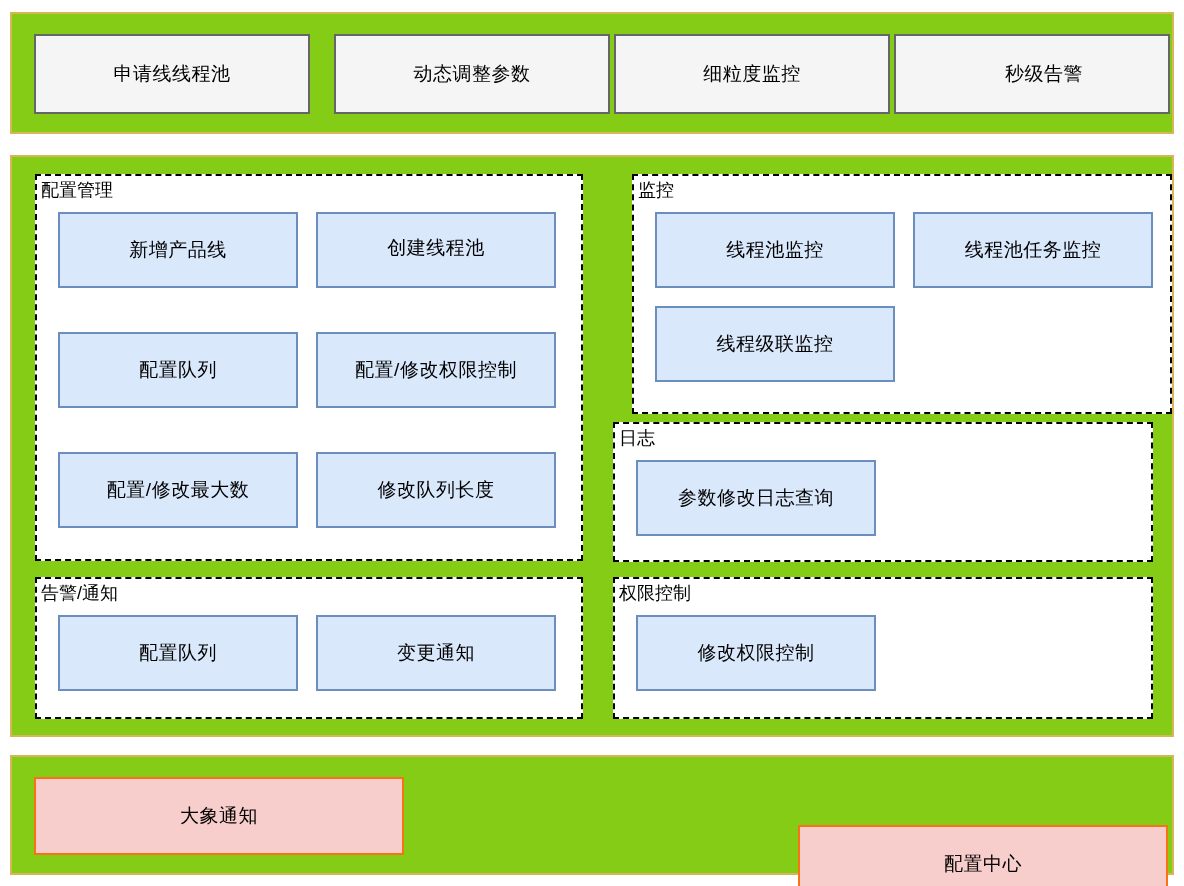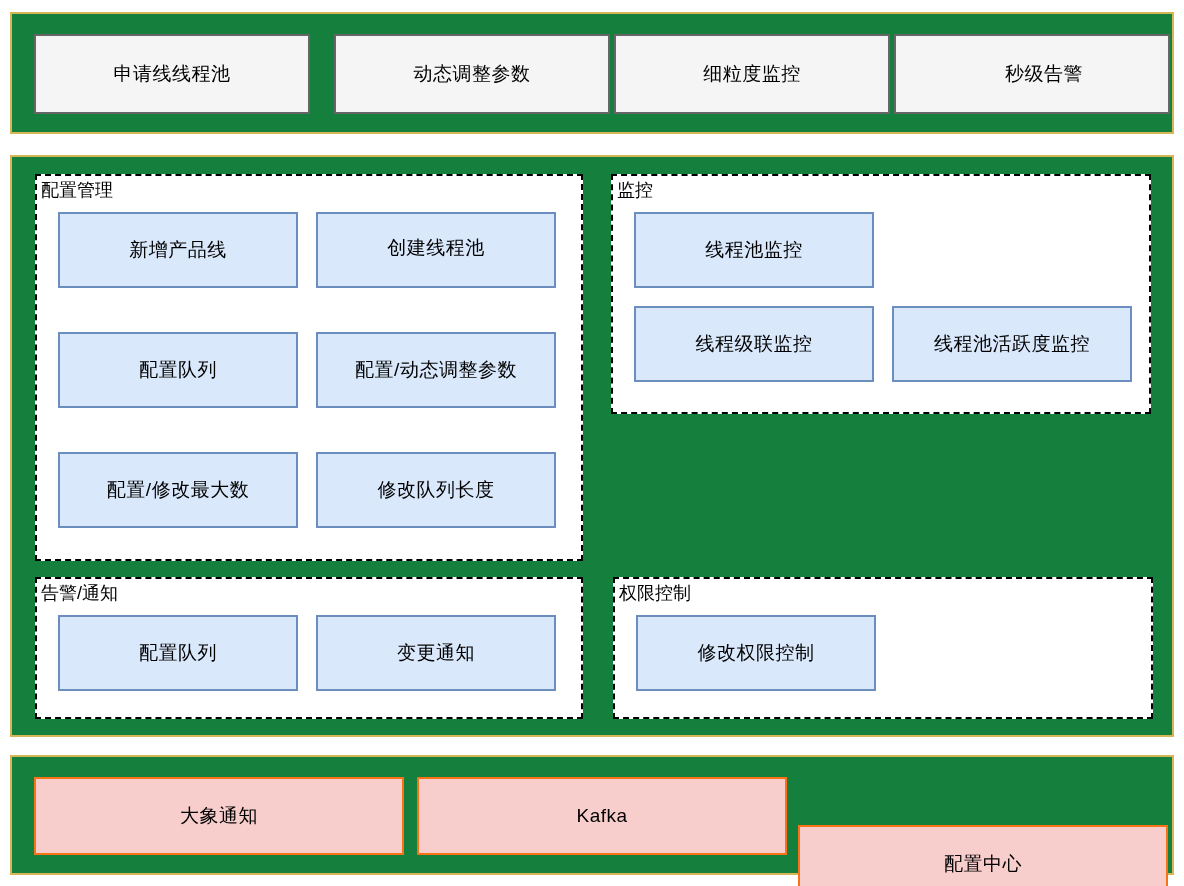--- a/index.html
+++ b/index.html
@@ -19,21 +19,21 @@
     position: relative;
     width: 1184px;
     height: 886px;
     box-sizing: border-box;
     padding: 0;
   }
 
   
   .band {
     position: absolute;
-    background: #15803d;
+    background: #84cc16;
     border: 2px solid #d6b656;
     box-sizing: border-box;
   }
   .band-top    { left: 10px;  top: 12px;  width: 1164px; height: 122px; }
   .band-middle { left: 10px;  top: 155px; width: 1164px; height: 582px; }
   .band-bottom { left: 10px;  top: 755px; width: 1164px; height: 120px; }
 
   
   .box {
     position: absolute;
@@ -90,50 +90,54 @@
 
   <div class="band band-middle">
 
     <div class="group" style="left:23px; top:17px; width:548px; height:387px;">
       <span class="group-title">配置管理</span>
 
       <div class="box box-blue" style="left:21px; top:36px; width:240px; height:76px;">新增产品线</div>
       <div class="box box-blue" style="left:279px; top:36px; width:240px; height:76px;font-family:Liberation Mono, monospace;">创建线程池</div>
 
       <div class="box box-blue" style="left:21px; top:156px; width:240px; height:76px;">配置队列</div>
-      <div class="box box-blue" style="left:279px; top:156px; width:240px; height:76px;">配置/动态调整参数</div>
+      <div class="box box-blue" style="left:279px; top:156px; width:240px; height:76px;">配置/修改权限控制</div>
 
       <div class="box box-blue" style="left:21px; top:276px; width:240px; height:76px;">配置/修改最大数</div>
       <div class="box box-blue" style="left:279px; top:276px; width:240px; height:76px;">修改队列长度</div>
     </div>
 
-    <div class="group" style="left:599px; top:17px; width:540px; height:240px;">
+    <div class="group" style="left:620px; top:17px; width:540px; height:240px;">
       <span class="group-title">监控</span>
 
       <div class="box box-blue" style="left:21px; top:36px; width:240px; height:76px;">线程池监控</div>
+      <div class="box box-blue" style="left:279px; top:36px; width:240px; height:76px;">线程池任务监控</div>
 
       <div class="box box-blue" style="left:21px; top:130px; width:240px; height:76px;">线程级联监控</div>
-      <div class="box box-blue" style="left:279px; top:130px; width:240px; height:76px;">线程池活跃度监控</div>
     </div>
 
     <div class="group" style="left:23px; top:420px; width:548px; height:142px;">
       <span class="group-title">告警/通知</span>
 
       <div class="box box-blue" style="left:21px; top:36px; width:240px; height:76px;">配置队列</div>
       <div class="box box-blue" style="left:279px; top:36px; width:240px; height:76px;">变更通知</div>
     </div>
 
+    <div class="group" style="left:601px; top:265px; width:540px; height:140px;">
+      <span class="group-title">日志</span>
+
+      <div class="box box-blue" style="left:21px; top:36px; width:240px; height:76px;">参数修改日志查询</div>
+    </div>
 
     <div class="group" style="left:601px; top:420px; width:540px; height:142px;">
       <span class="group-title">权限控制</span>
 
       <div class="box box-blue" style="left:21px; top:36px; width:240px; height:76px;">修改权限控制</div>
     </div>
 
   </div>
 
   <div class="band band-bottom">
     <div class="box box-pink" style="left:22px; top:20px; width:370px; height:78px;">大象通知</div>
-    <div class="box box-pink" style="left:405px; top:20px; width:370px; height:78px;">Kafka</div>
     <div class="box box-pink" style="left:786px; top:20px; width:370px; height:78px;margin-top:48px;">配置中心</div>
   </div>
 
 </div>
 
 </body></html>

